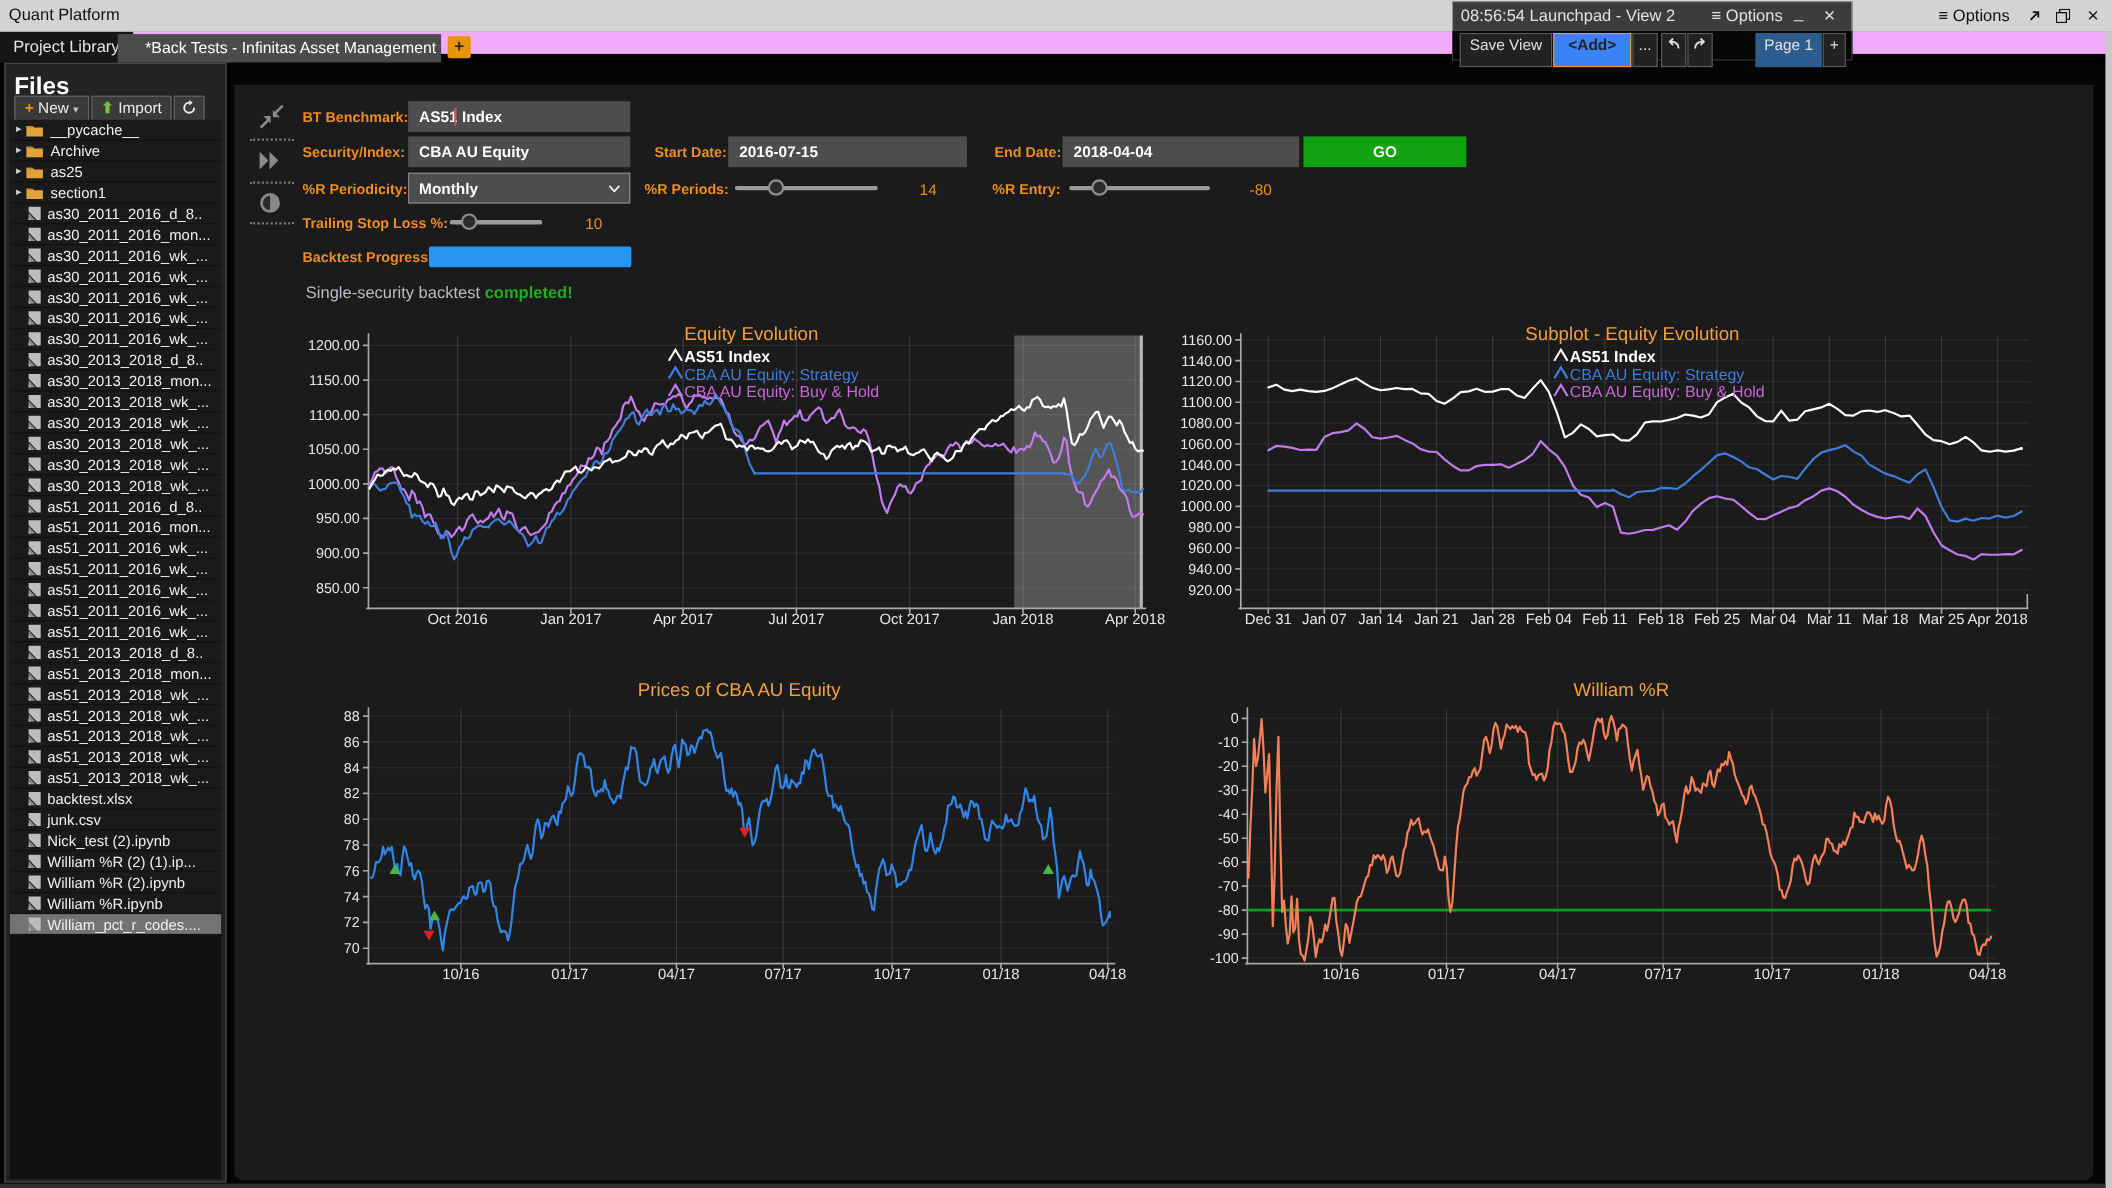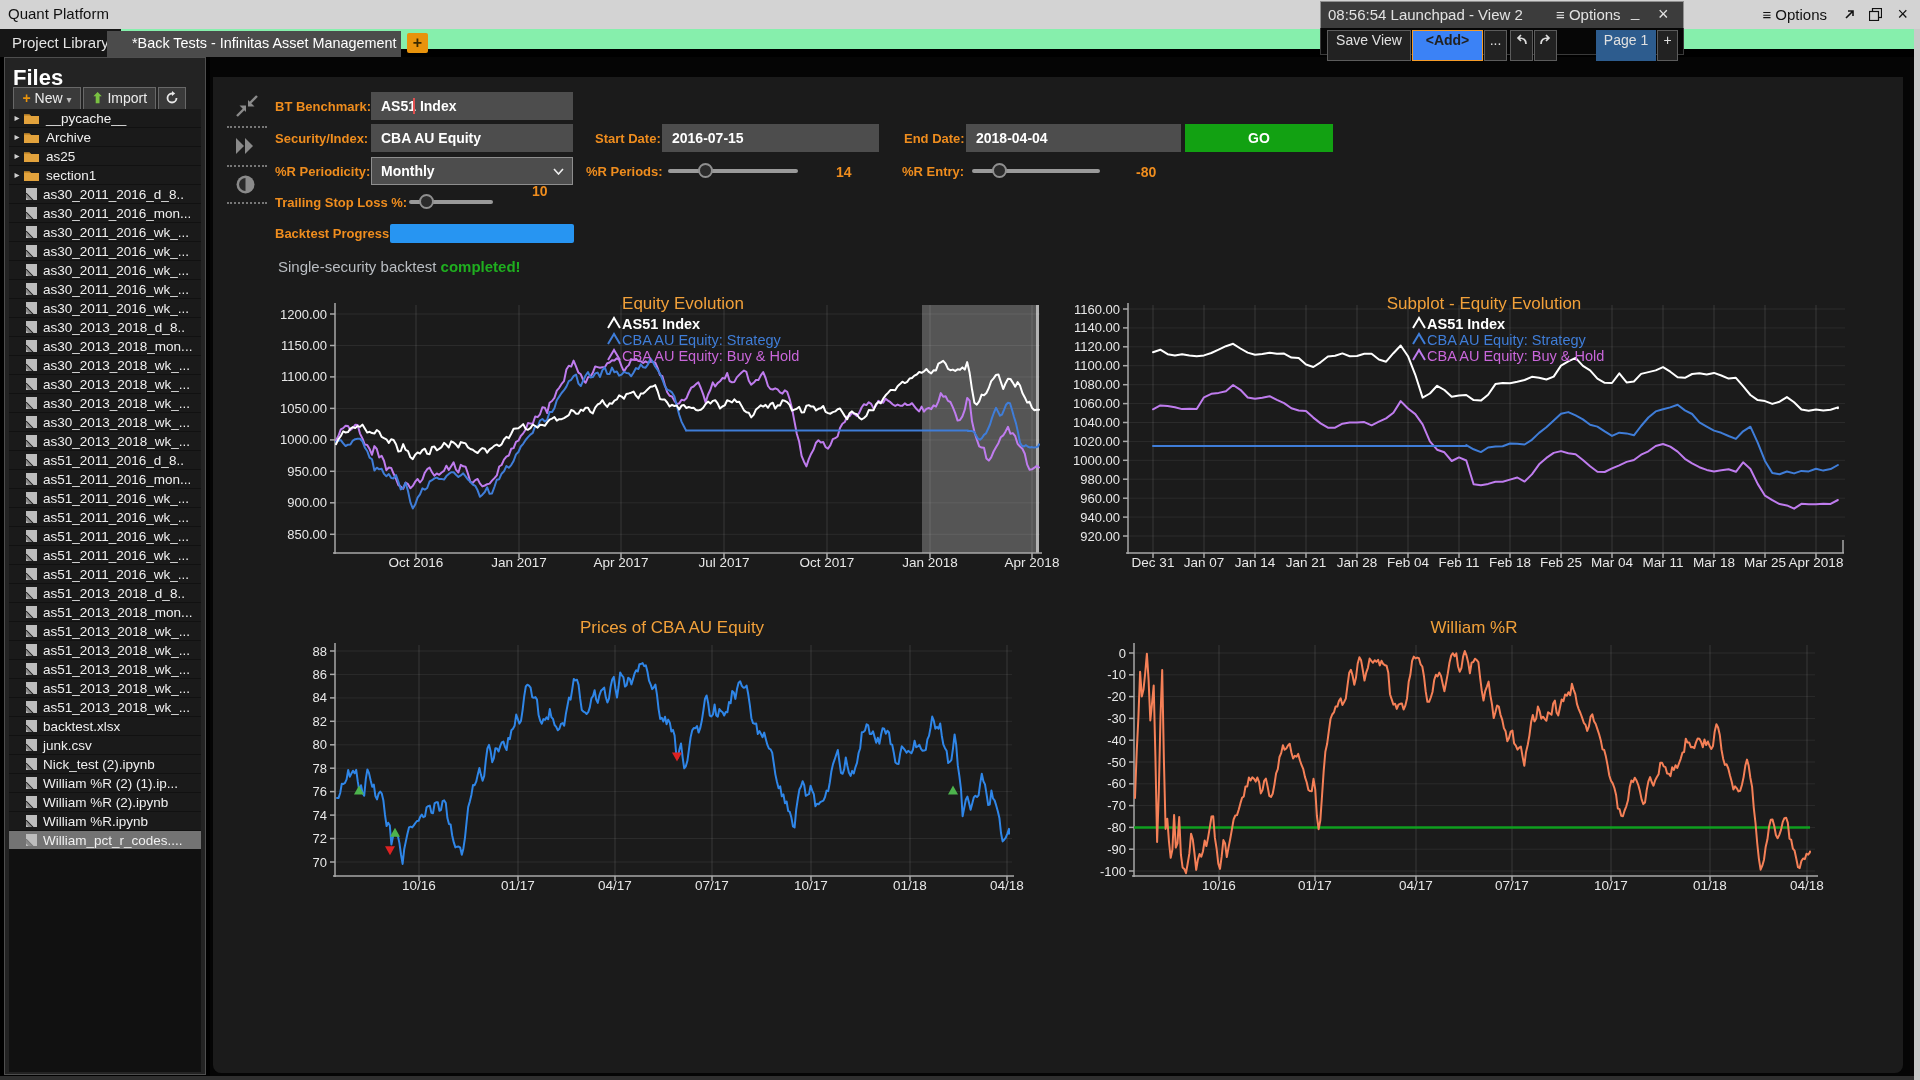--- a/index.html
+++ b/index.html
@@ -1,19 +1,19 @@
 <!DOCTYPE html>
 <html><head><meta charset="utf-8"><style>
 * { margin:0; padding:0; box-sizing:border-box; }
 html,body { width:1920px; height:1080px; overflow:hidden; background:#000;
   font-family:"Liberation Sans", sans-serif; }
 .abs { position:absolute; }
 #titlebar { position:absolute; left:0; top:0; width:1920px; height:29px; background:#d3d3d3; }
 #titlebar .t { position:absolute; left:8px; top:5px; font-size:15px; color:#111; }
-#tabrow { position:absolute; left:0; top:29px; width:1920px; height:20px; background:#86efac; }
+#tabrow { position:absolute; left:0; top:29px; width:1920px; height:20px; background:#f0abfc; }
 .ptab { position:absolute; left:0; top:0; height:28px; padding:0 12px; color:#e4e4e4;
   font-size:15px; line-height:28px; background:#161616; }
 .atab { position:absolute; left:107px; top:2px; height:26px; width:294px; padding:0 0 0 25px; color:#fff;
   font-size:14.4px; line-height:25px; background:#4b4b4b; white-space:nowrap; overflow:hidden; }
 .atab .x { color:#b5b5b5; margin-left:12px; font-size:14px; }
 .plustab { position:absolute; left:407px; top:4px; width:21px; height:20px; background:#e8930c;
   border-radius:2px; color:#3a2a00; font-weight:bold; text-align:center; line-height:19px; font-size:16px; }
 #sidebar { position:absolute; left:4px; top:57px; width:202px; height:1018px;
   background:#232323; border:1px solid #4e4e4e; }
 #sidebar h3 { position:absolute; left:8px; top:7px; font-size:22px; color:#fff; font-weight:bold; }
@@ -27,21 +27,21 @@
 #main { position:absolute; left:210px; top:57px; width:1704px; height:1019px; background:#050505; }
 #nbtabs { position:absolute; left:0; top:0; width:1693px; height:20px; background:#333; }
 #nbtab { position:absolute; left:3px; top:0px; height:20px; background:#2166cc; color:#fff;
   font-size:14px; line-height:20px; padding:0 8px; }
 #nbtab .x { color:#cfe0f5; margin-left:10px; font-size:13px; }
 #content { position:absolute; left:3px; top:20px; width:1690px; height:996px; background:#1b1b1b;
   border-radius:0 0 8px 8px; }
 .olabel { position:absolute; color:#ef8d1e; font-size:13px; font-weight:bold; }
 .input { position:absolute; background:#4d4d4d; color:#fff; font-size:14px; font-weight:bold;
   line-height:28px; padding-left:10px; height:28px; }
-.oval { position:absolute; color:#ef8d1e; font-size:14px; font-weight:bold; }
+.oval { position:absolute; color:#ef8d1e; font-size:14px; font-weight:normal; }
 .gtext { position:absolute; color:#b9bdc2; font-size:15px; }
 .slider-track { position:absolute; height:4px; background:#9a9a9a; border-radius:2px; }
 .slider-thumb { position:absolute; width:15px; height:15px; border-radius:50%;
   background:#2b2b2b; border:2px solid #8f8f8f; }
 .dotline { position:absolute; width:40px; border-top:2px dotted #777; }
 #launchpad { position:absolute; left:1320px; top:1px; width:364px; height:54px; }
 #lp-title { position:absolute; left:0; top:0; width:364px; height:27px; background:#3c3c3c;
   border:1px solid #8f8f8f; border-bottom:none; color:#e2e2e2; font-size:15px; }
 #lp-body { position:absolute; left:0; top:27px; width:364px; height:27px; background:#060606;
   border:1px solid #3a3a3a; border-top:none; }
@@ -475,21 +475,21 @@
 <div class="slider-thumb" style="left:698px;top:163px"></div>
 <div class="oval" style="left:836px;top:164px">14</div>
 <div class="olabel" style="left:902px;top:164px">%R Entry:</div>
 <div class="slider-track" style="left:972px;top:169px;width:128px"></div>
 <div class="slider-thumb" style="left:992px;top:163px"></div>
 <div class="oval" style="left:1136px;top:164px">-80</div>
 
 <div class="olabel" style="left:275px;top:195px">Trailing Stop Loss %:</div>
 <div class="slider-track" style="left:409px;top:200px;width:84px"></div>
 <div class="slider-thumb" style="left:419px;top:194px"></div>
-<div class="oval" style="left:532px;top:183px">10</div>
+<div class="oval" style="left:532px;top:195px">10</div>
 
 <div class="olabel" style="left:275px;top:226px">Backtest Progress:</div>
 <div class="abs" style="left:390px;top:224px;width:184px;height:19px;background:#2795f2;border-radius:2px"></div>
 
 <div class="gtext" style="left:278px;top:258px">Single-security backtest <span style="color:#1fae1f;font-weight:bold">completed!</span></div>
 
 <svg style="position:absolute;left:260px;top:292px" width="800" height="292" viewBox="0 0 800 292">
     <line x1="75.0" y1="242.3" x2="780.0" y2="242.3" stroke="rgba(255,255,255,0.07)" stroke-width="1"></line>
     <line x1="75.0" y1="210.8" x2="780.0" y2="210.8" stroke="rgba(255,255,255,0.07)" stroke-width="1"></line>
     <line x1="75.0" y1="179.3" x2="780.0" y2="179.3" stroke="rgba(255,255,255,0.07)" stroke-width="1"></line>

